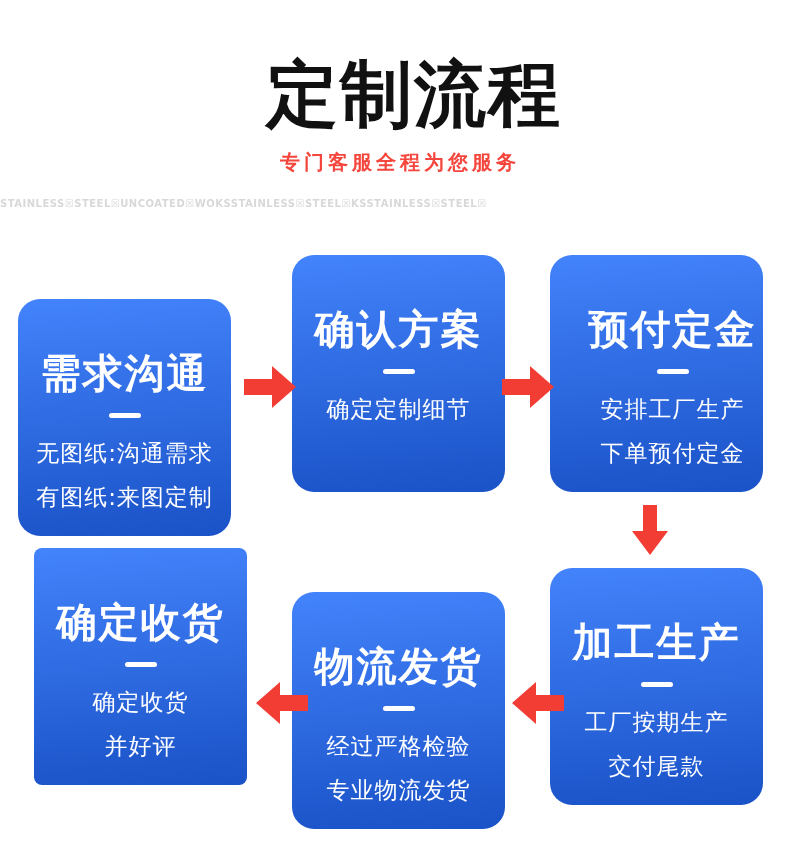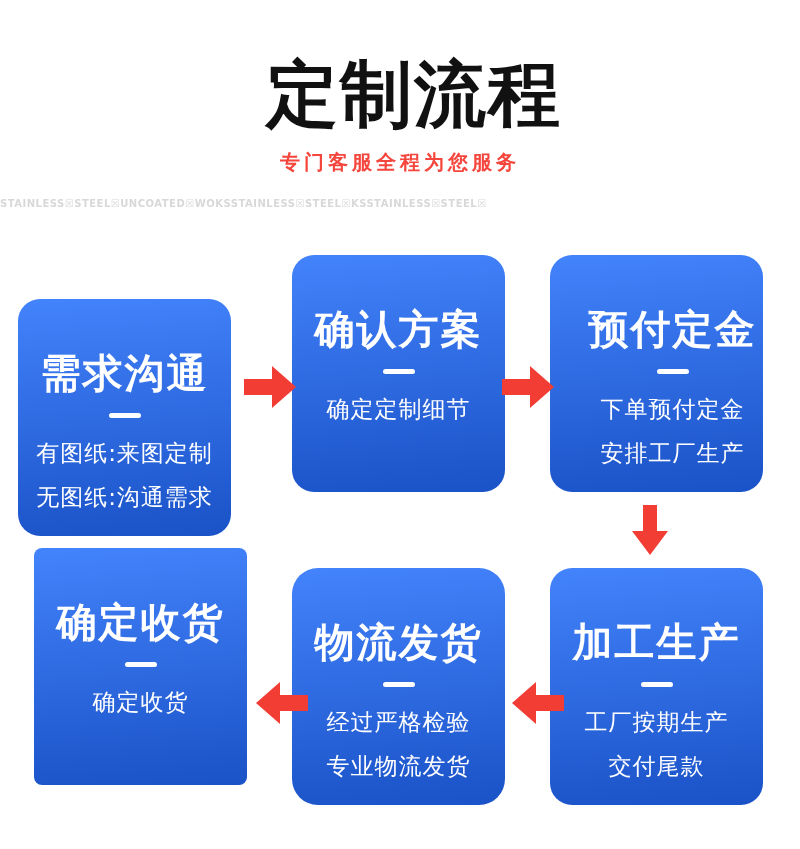--- a/index.html
+++ b/index.html
@@ -37,21 +37,21 @@
     position:absolute;width:213px;height:237px;border-radius:22px;
     background:linear-gradient(175deg,var(--box-grad-top) 0%,var(--box-grad-bottom) 100%);
     color:var(--box-text);text-align:center;
     display:flex;flex-direction:column;align-items:center;
     padding-top:51px;
   }
   .pos-r1c1{left:18px;top:255px;margin-top:44px;}
   .pos-r1c2{left:292px;top:255px;}
   .pos-r1c3{left:550px;top:255px;padding-left:32px;}
   .pos-r2c1{left:34px;top:548px;border-radius:8px;}
-  .pos-r2c2{left:292px;top:568px;border-radius:26px;}
+  .pos-r2c2{left:292px;top:592px;}
   .pos-r2c3{left:550px;top:568px;}
 
   .step-title{font-size:40px;line-height:46px;font-weight:800;letter-spacing:2px;}
   .step-divider{width:32px;height:5px;border-radius:3px;background:var(--box-text);margin:17px auto 0;}
   .step-lines{margin-top:13px;}
   .step-line{font-size:23px;line-height:44px;font-weight:500;letter-spacing:1px;}
 
   .flow-arrow{position:absolute;color:var(--arrow-red);}
   .arrow-r1{left:244px;top:366px;}
   .arrow-r2{left:502px;top:366px;}
@@ -68,39 +68,39 @@
   <div class="main-title">定制流程</div>
   <div class="subtitle">专门客服全程为您服务</div>
   <div class="watermark">
     <div>STAINLESS☒STEEL☒UNCOATED☒WOKSSTAINLESS☒STEEL☒KSSTAINLESS☒STEEL☒</div>
   </div>
 
   <div class="step-card pos-r1c1">
     <div class="step-title">需求沟通</div>
     <div class="step-divider"></div>
     <div class="step-lines">
+      <div class="step-line">无图纸:沟通需求</div>
       <div class="step-line">有图纸:来图定制</div>
-      <div class="step-line">无图纸:沟通需求</div>
     </div>
   </div>
 
   <div class="step-card pos-r1c2">
     <div class="step-title">确认方案</div>
     <div class="step-divider"></div>
     <div class="step-lines">
       <div class="step-line">确定定制细节</div>
     </div>
   </div>
 
   <div class="step-card pos-r1c3">
     <div class="step-title">预付定金</div>
     <div class="step-divider"></div>
     <div class="step-lines">
+      <div class="step-line">安排工厂生产</div>
       <div class="step-line">下单预付定金</div>
-      <div class="step-line">安排工厂生产</div>
     </div>
   </div>
 
   <div class="step-card pos-r2c3">
     <div class="step-title">加工生产</div>
     <div class="step-divider"></div>
     <div class="step-lines">
       <div class="step-line">工厂按期生产</div>
       <div class="step-line">交付尾款</div>
     </div>
@@ -113,20 +113,21 @@
       <div class="step-line">经过严格检验</div>
       <div class="step-line">专业物流发货</div>
     </div>
   </div>
 
   <div class="step-card pos-r2c1">
     <div class="step-title">确定收货</div>
     <div class="step-divider"></div>
     <div class="step-lines">
       <div class="step-line">确定收货</div>
+      <div class="step-line">并好评</div>
     </div>
   </div>
 
   <div class="flow-arrow arrow-r1">
     <svg width="52" height="42" viewBox="0 0 52 42">
         <polygon points="0,13 28,13 28,0 52,21 28,42 28,29 0,29" fill="currentColor"></polygon>
       </svg>
   </div>
   <div class="flow-arrow arrow-r2">
     <svg width="52" height="42" viewBox="0 0 52 42">

